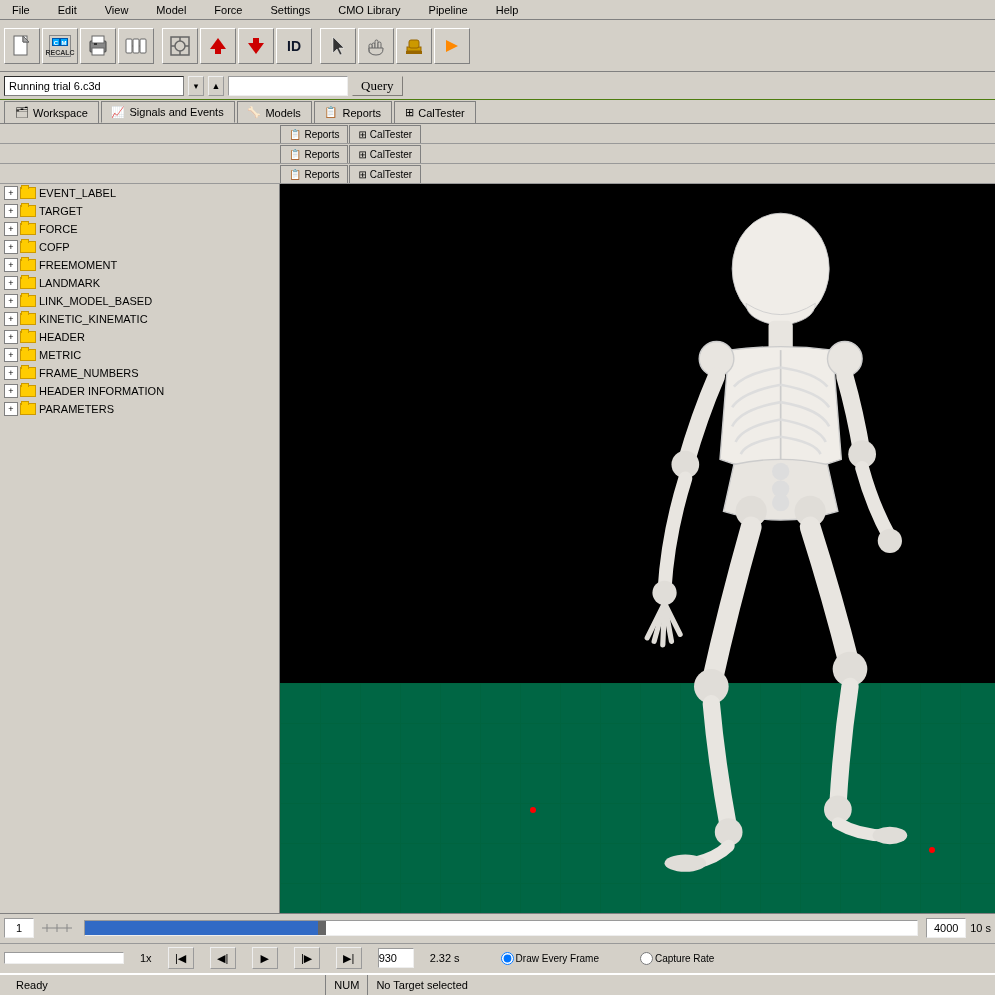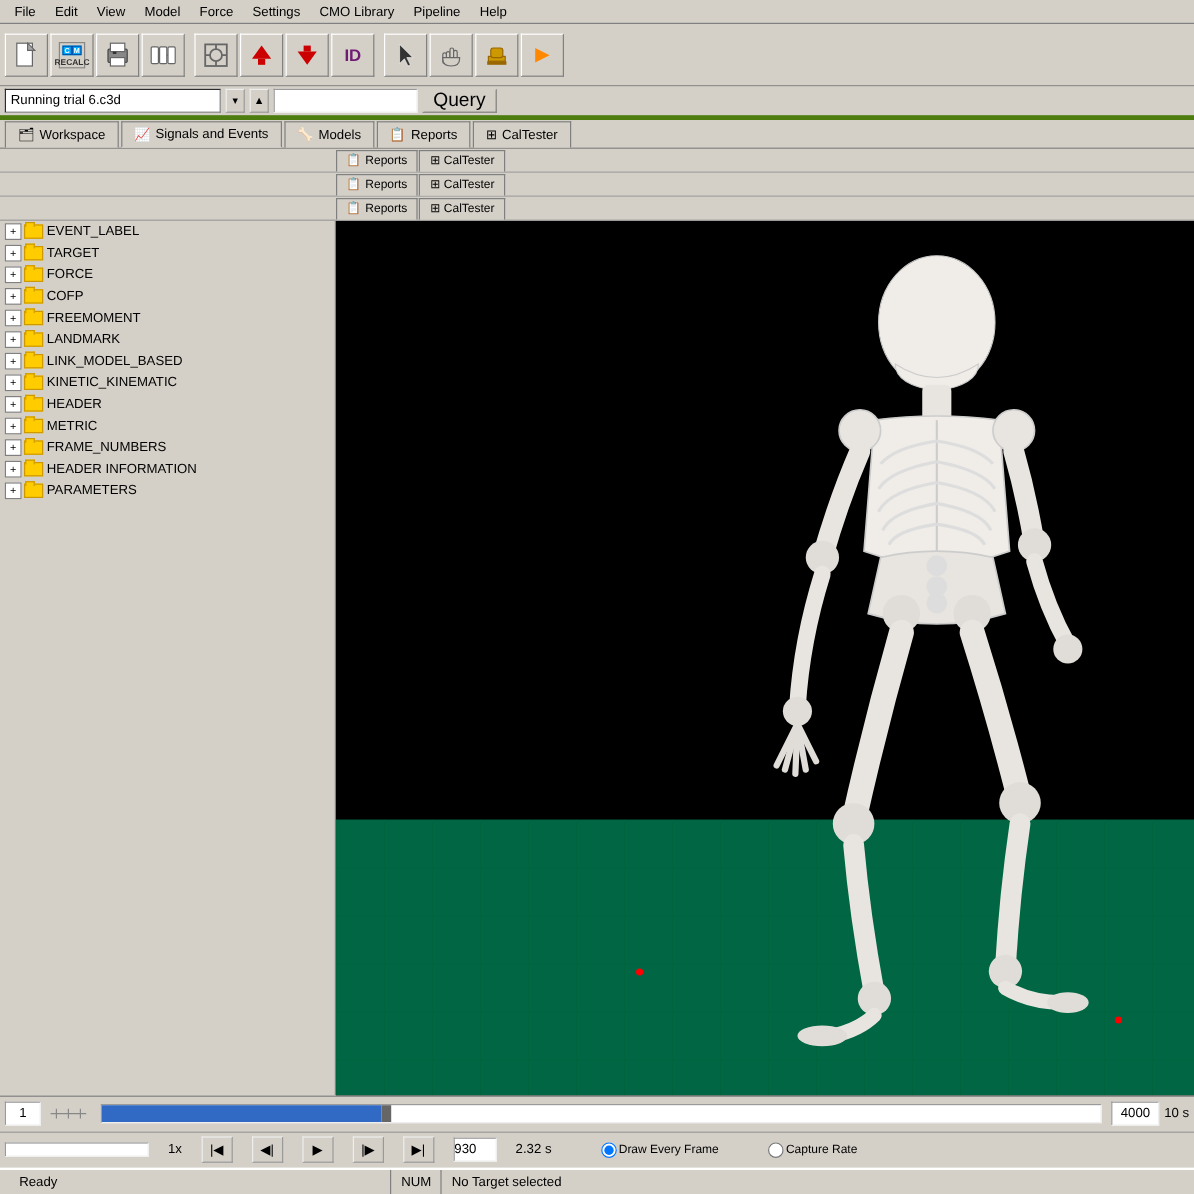--- a/index.html
+++ b/index.html
@@ -6,20 +6,21 @@
     body { width: 995px; height: 995px; font-family: 'Arial', sans-serif; font-size: 11px; background: #d4d0c8; overflow: hidden; }
 
     
     #menubar {
       background: #d4d0c8;
       height: 20px;
       display: flex;
       align-items: center;
       border-bottom: 1px solid #808080;
       padding: 0 4px;
+      gap: 12px;
     }
     .menu-item {
       padding: 2px 8px;
       cursor: pointer;
       font-size: 11px;
     }
 
     
     #toolbar {
       background: #d4d0c8;
@@ -46,37 +47,38 @@
     .toolbar-separator { width: 4px; height: 36px; }
 
     
     #querybar {
       background: #d4d0c8;
       height: 28px;
       display: flex;
       align-items: center;
       padding: 0 4px;
       gap: 4px;
-      border-bottom: 4px solid #4d7c0f;
+      border-bottom: 1px solid #4d7c0f;
     }
     .qb-input {
       height: 20px;
       width: 180px;
       border: 1px inset #808080;
       background: white;
       padding: 0 4px;
       font-size: 11px;
     }
     .qb-btn {
       height: 20px;
       background: #d4d0c8;
       border: 1px outset #d4d0c8;
       padding: 0 8px;
       cursor: pointer;
-      font-size: 16px;
+      font-size: 13px;
+      font-family: Liberation Serif, serif;
     }
     .qb-arrow-btn {
       width: 16px; height: 20px;
       background: #d4d0c8;
       border: 1px outset;
       display: flex; align-items: center; justify-content: center;
       cursor: pointer; font-size: 9px;
     }
     .qb-combo {
       height: 20px; width: 120px;
@@ -402,21 +404,21 @@
       </svg>
     </div>
 
     <div class="toolbar-btn">
       <svg width="22" height="22" viewBox="0 0 22 22">
         <polygon points="11,19 19,8 3,8" fill="#cc0000"></polygon>
         <rect x="8" y="3" width="6" height="5" fill="#cc0000"></rect>
       </svg>
     </div>
 
-    <div class="toolbar-btn" style="font-size:14px;font-weight:bold;color:#701a75;">ID</div>
+    <div class="toolbar-btn" style="font-size:14px;font-weight:bold;color:#0f172a;">ID</div>
     <div class="toolbar-separator"></div>
 
     <div class="toolbar-btn">
       <svg width="18" height="22" viewBox="0 0 18 22">
         <polygon points="4,2 4,18 8,14 11,20 13,19 10,13 15,13" fill="#333" stroke="#fff" stroke-width="0.5"></polygon>
       </svg>
     </div>
 
     <div class="toolbar-btn">
       <svg width="20" height="22" viewBox="0 0 20 22">

